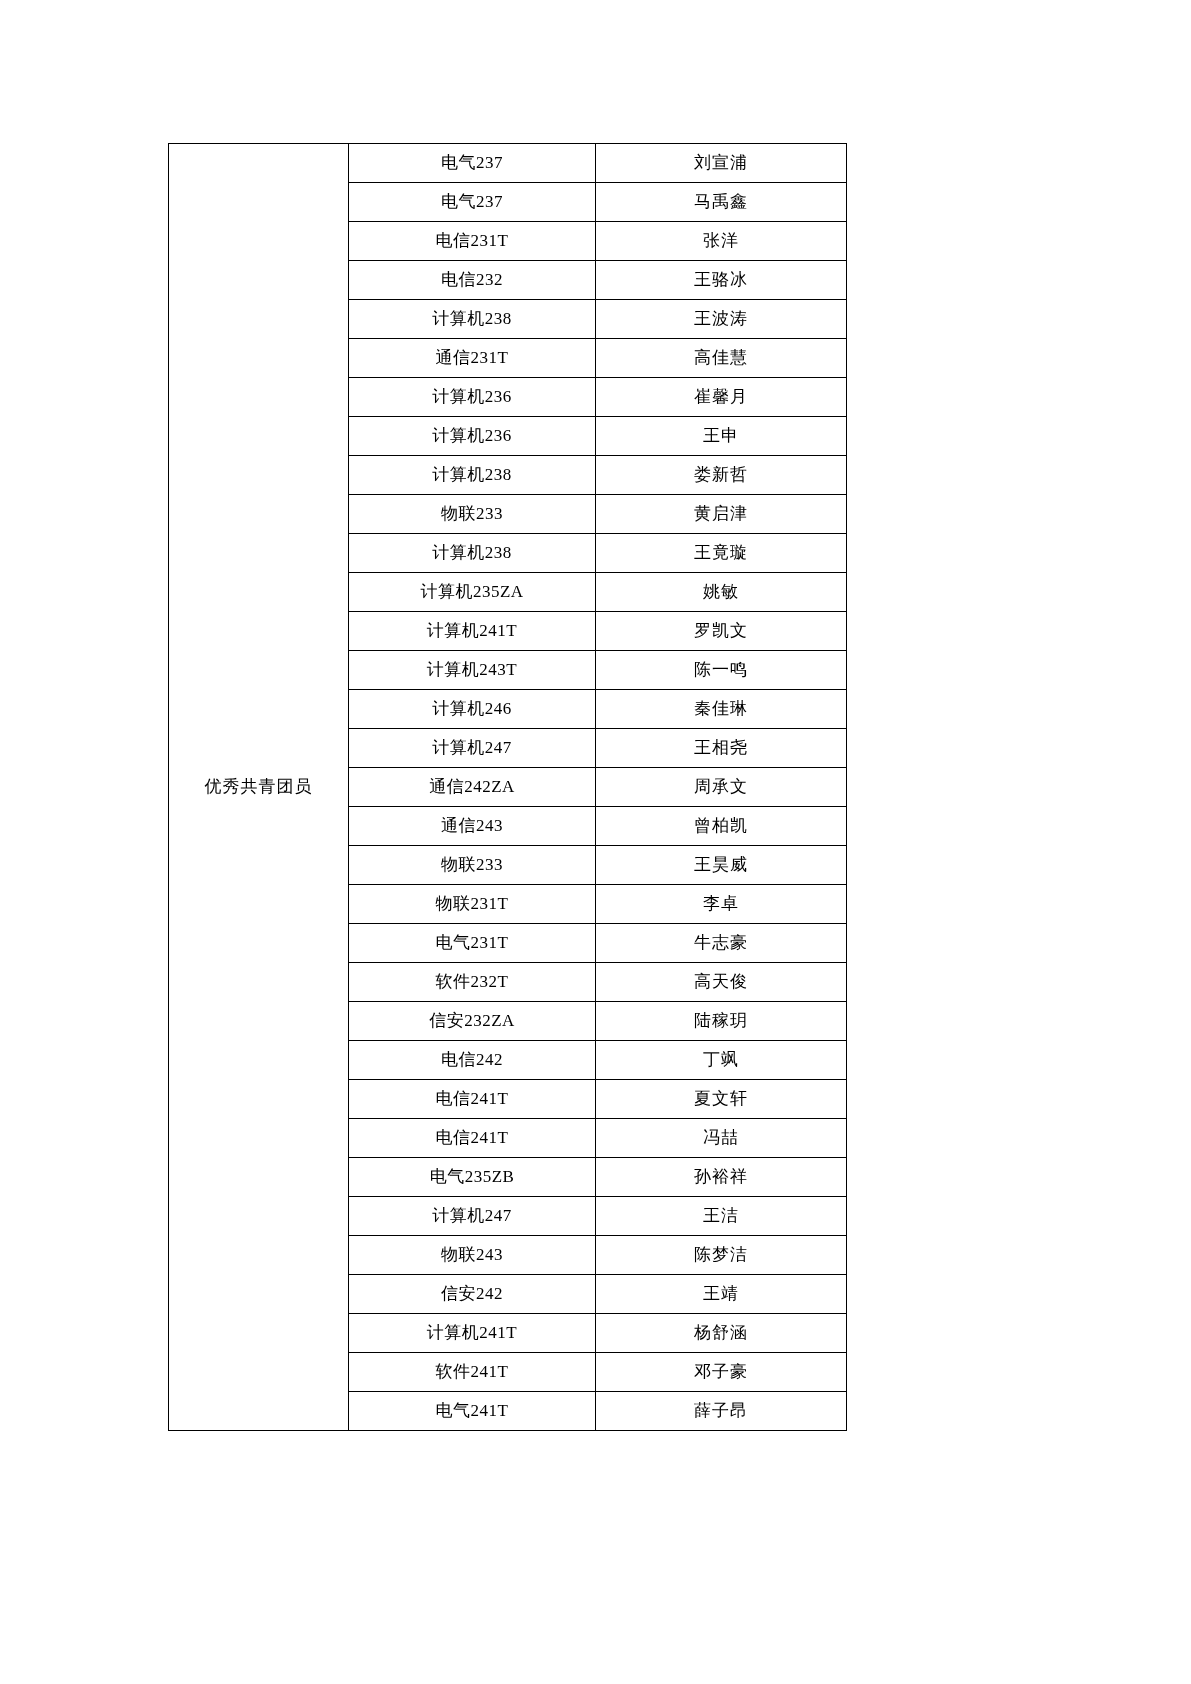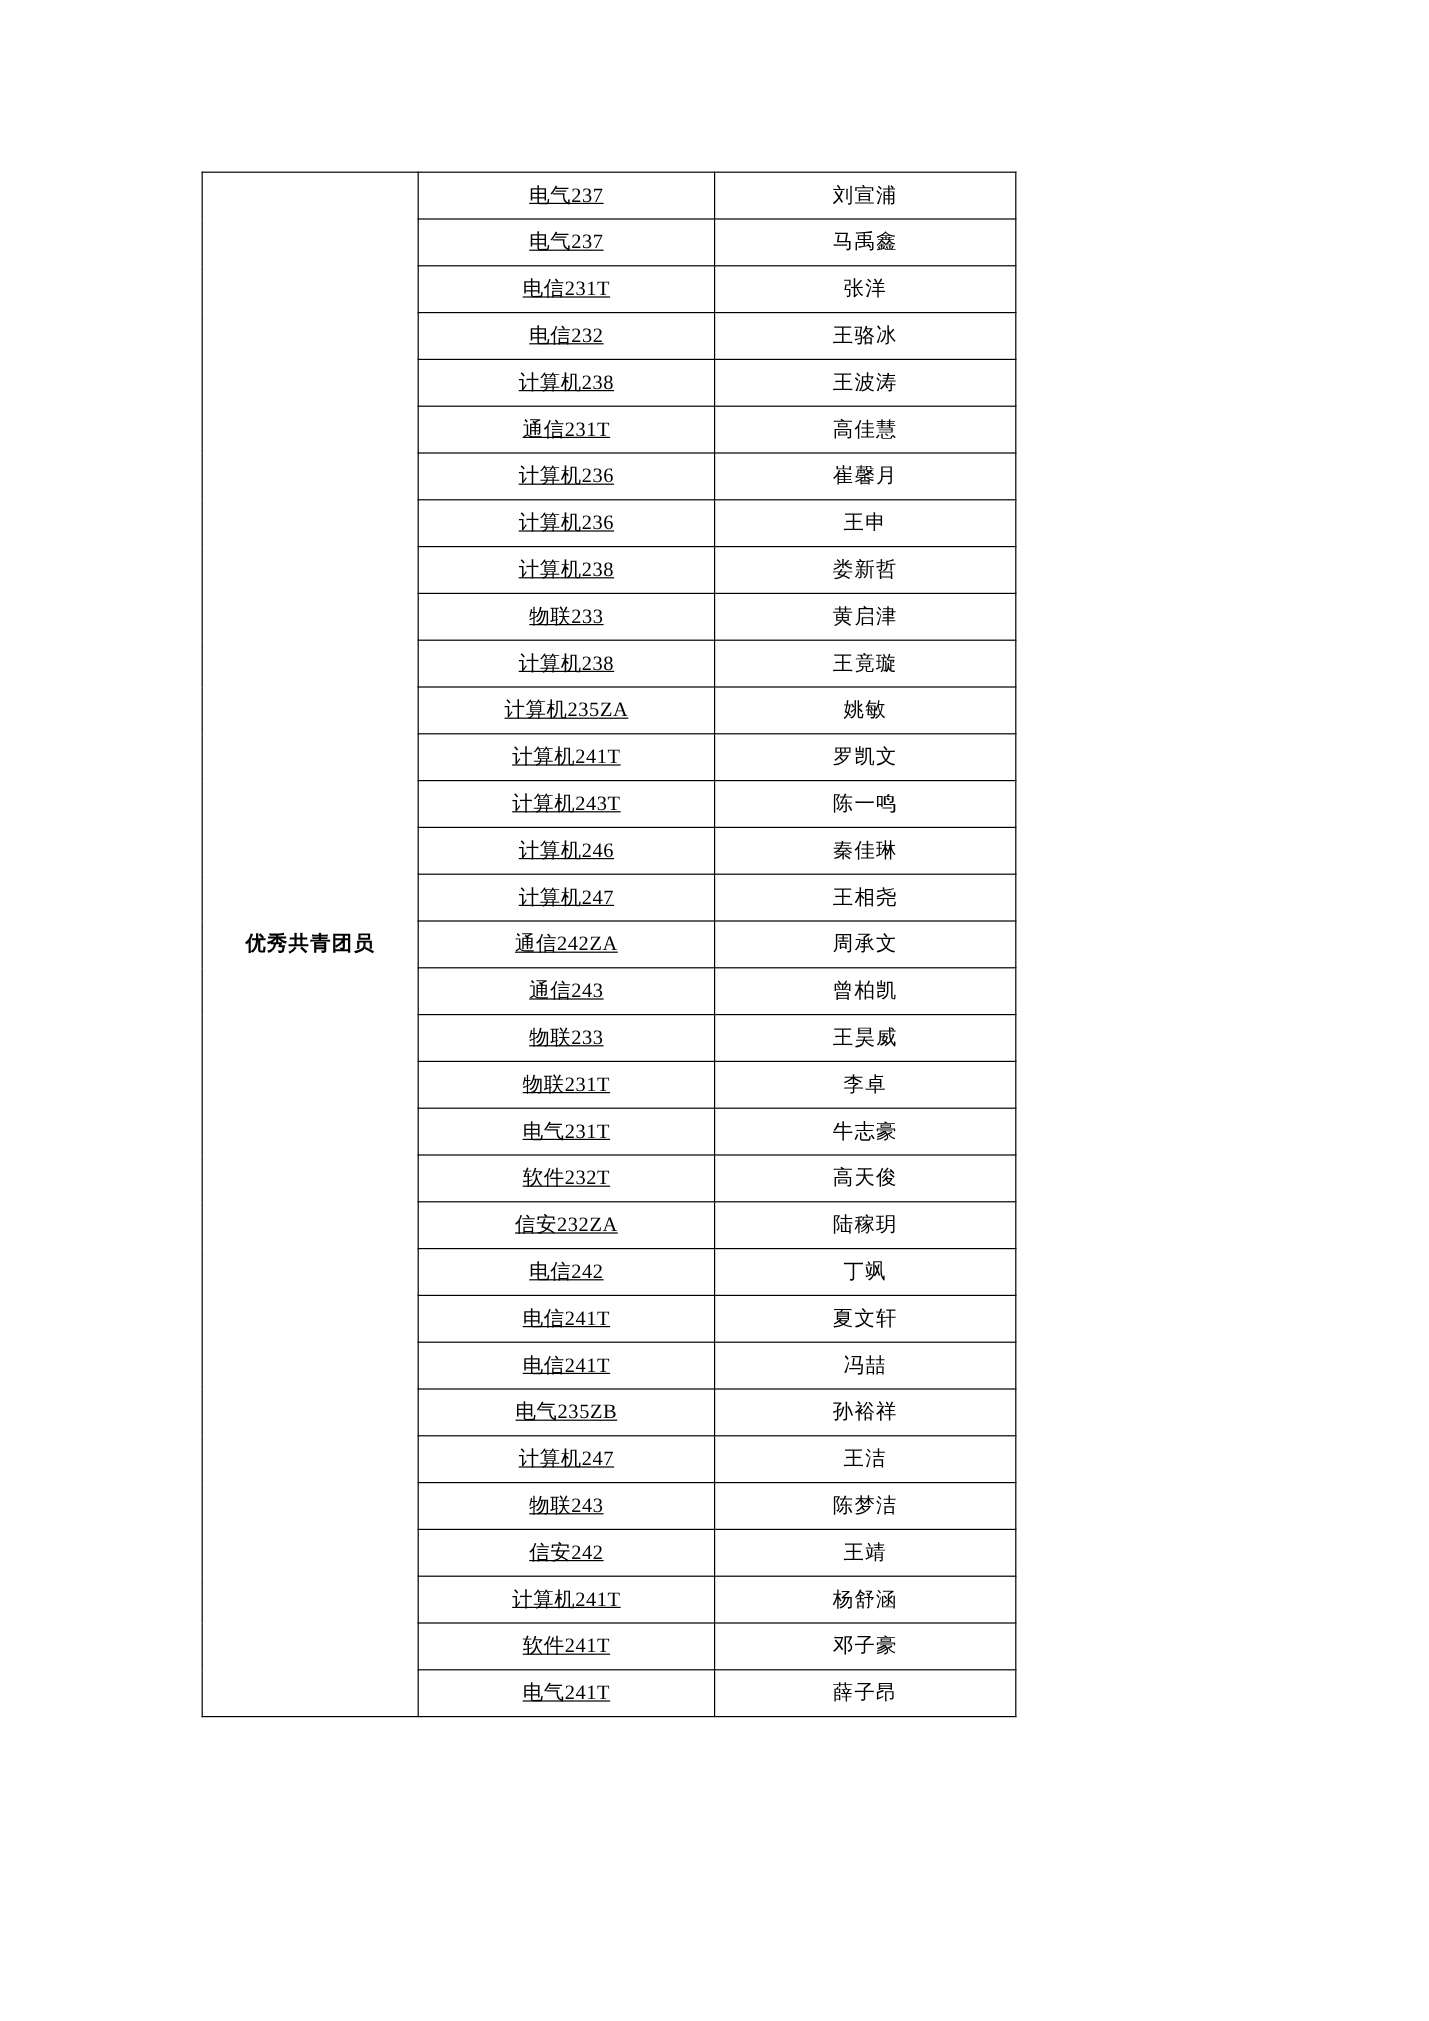--- a/index.html
+++ b/index.html
@@ -38,28 +38,27 @@
     padding: 0;
     text-align: center;
     vertical-align: middle;
     font-size: 17px;
     font-family: "Liberation Serif", "DejaVu Serif", serif;
     color: #000000;
     line-height: 1.1;
   }
   td.category-cell {
     width: 179px;
-    font-weight: bold;
+    font-weight: normal;
     font-size: 18px;
     letter-spacing: 1px;
   }
   td.class-cell {
     width: 246px;
     letter-spacing: 0.5px;
-    text-decoration: underline;
   }
   td.name-cell {
     width: 250px;
     letter-spacing: 1px;
   }
 </style>
 </head>
 <body>
 
 <div class="page">

